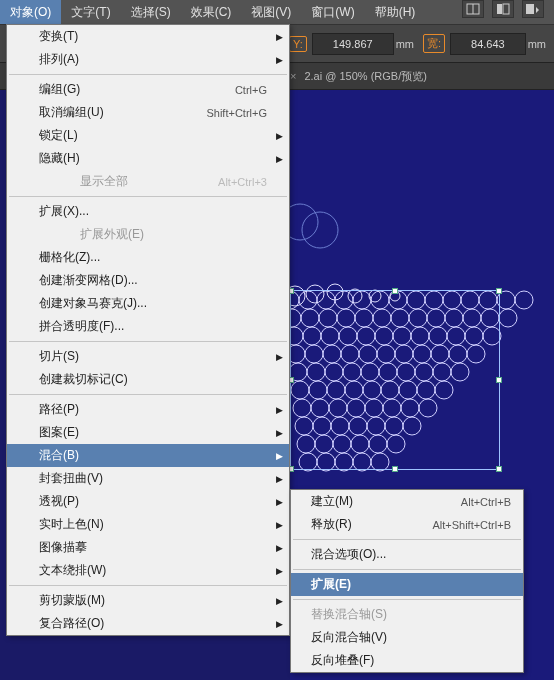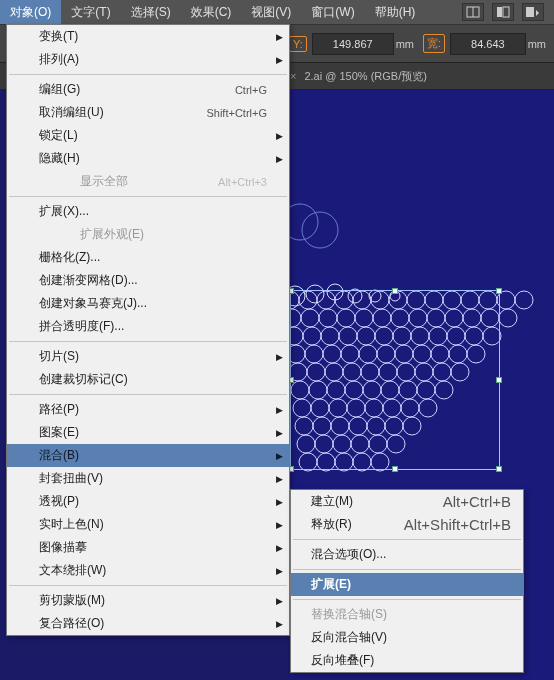--- a/index.html
+++ b/index.html
@@ -1,46 +1,46 @@
 <!DOCTYPE html>
 <html><head>
 <meta charset="utf-8">
 <style>
 * { margin: 0; padding: 0; box-sizing: border-box; font-family: "Microsoft YaHei", sans-serif; }
 body { width: 554px; height: 680px; background: #1a1a66; overflow: hidden; position: relative; }
-.menubar { height: 24px; background: #535353; display: flex; align-items: center; color: #e0e0e0; font-size: 12px; position: relative; z-index: 10; }
+.menubar { height: 24px; background: #535353; display: flex; align-items: flex-start; color: #e0e0e0; font-size: 12px; position: relative; z-index: 10; }
 .menubar .mitem { padding: 0 10px; height: 100%; display: flex; align-items: center; cursor: pointer; }
 .menubar .mitem.active { background: #5980b0; color: #fff; }
 .menubar .right-icons { margin-left: auto; display: flex; align-items: center; gap: 8px; padding-right: 10px; }
 .icon-btn { width: 22px; height: 18px; background: #454545; display: flex; align-items: center; justify-content: center; border: 1px solid #333; }
 .toolbar { height: 38px; background: #454545; display: flex; align-items: center; color: #ccc; font-size: 11px; padding: 0 8px; border-top: 1px solid #333; }
 .toolbar .spacer { width: 290px; }
 .num-field { background: #333; border: 1px solid #222; color: #ddd; height: 22px; display: inline-flex; align-items: center; padding: 0 20px; margin: 0 2px; font-size: 11px; }
 .num-label { color: #e88a2a; margin: 0 3px; border: 1px solid #e88a2a; padding: 1px 3px; border-radius: 2px; }
 .tab-bar { height: 28px; background: #3a3a3a; display: flex; align-items: center; color: #bbb; font-size: 11px; border-top: 1px solid #222; border-bottom: 1px solid #222; }
 .tab-bar .spacer { width: 290px; }
 .tab-bar .close-x { margin-right: 8px; color: #999; }
 .canvas-area { position: absolute; left: 290px; top: 90px; right: 0; bottom: 0; background: #1a1a7a; }
 .canvas-area .sel-rect { position: absolute; left: 0; top: 200px; width: 210px; height: 180px; border: 1px solid #9ec5ff; }
 .canvas-area .handle { position: absolute; width: 6px; height: 6px; background: #fff; border: 1px solid #5a8; }
 .dropdown { position: absolute; left: 6px; top: 24px; width: 284px; background: #f0f0f0; border: 1px solid #777; box-shadow: 2px 2px 5px rgba(0,0,0,.3); color: #222; font-size: 12px; z-index: 20; }
 .dropdown .row { height: 23px; display: flex; align-items: center; padding: 0 22px 0 32px; position: relative; cursor: pointer; }
-.dropdown .row.highlighted { background: #5980b0; color: #0f172a; }
+.dropdown .row.highlighted { background: #5980b0; color: #ffffff; }
 .dropdown .row.disabled { color: #999; cursor: default; margin-left: 41px; }
 .dropdown .row .label { flex: 1; }
 .dropdown .row .shortcut { color: #555; font-size: 11px; }
 .dropdown .row.disabled .shortcut { color: #bbb; }
 .dropdown .row .arrow { position: absolute; right: 6px; font-size: 9px; }
 .dropdown .sep { height: 1px; background: #c5c5c5; margin: 3px 2px; }
 .submenu { position: absolute; left: 290px; top: 489px; width: 234px; background: #f0f0f0; border: 1px solid #777; box-shadow: 2px 2px 5px rgba(0,0,0,.3); color: #222; font-size: 12px; z-index: 30; }
 .submenu .row { height: 23px; display: flex; align-items: center; padding: 0 12px 0 20px; cursor: pointer; }
 .submenu .row.highlighted { background: #5980b0; color: #fff; font-weight: bold; }
 .submenu .row.disabled { color: #999; cursor: default; }
 .submenu .row .label { flex: 1; }
-.submenu .row .shortcut { color: #555; font-size: 15px; text-align: right; }
+.submenu .row .shortcut { color: #555; font-size: 11px; text-align: right; }
 .submenu .sep { height: 1px; background: #c5c5c5; margin: 3px 2px; }
 svg.circles { position: absolute; left: 0; top: 0; }
 </style>
 </head>
 <body>
 
 <div class="menubar">
   <div id="menubar-items" style="display: flex; height: 100%;">
       <div class="mitem active">对象(O)</div>
       <div class="mitem">文字(T)</div>

